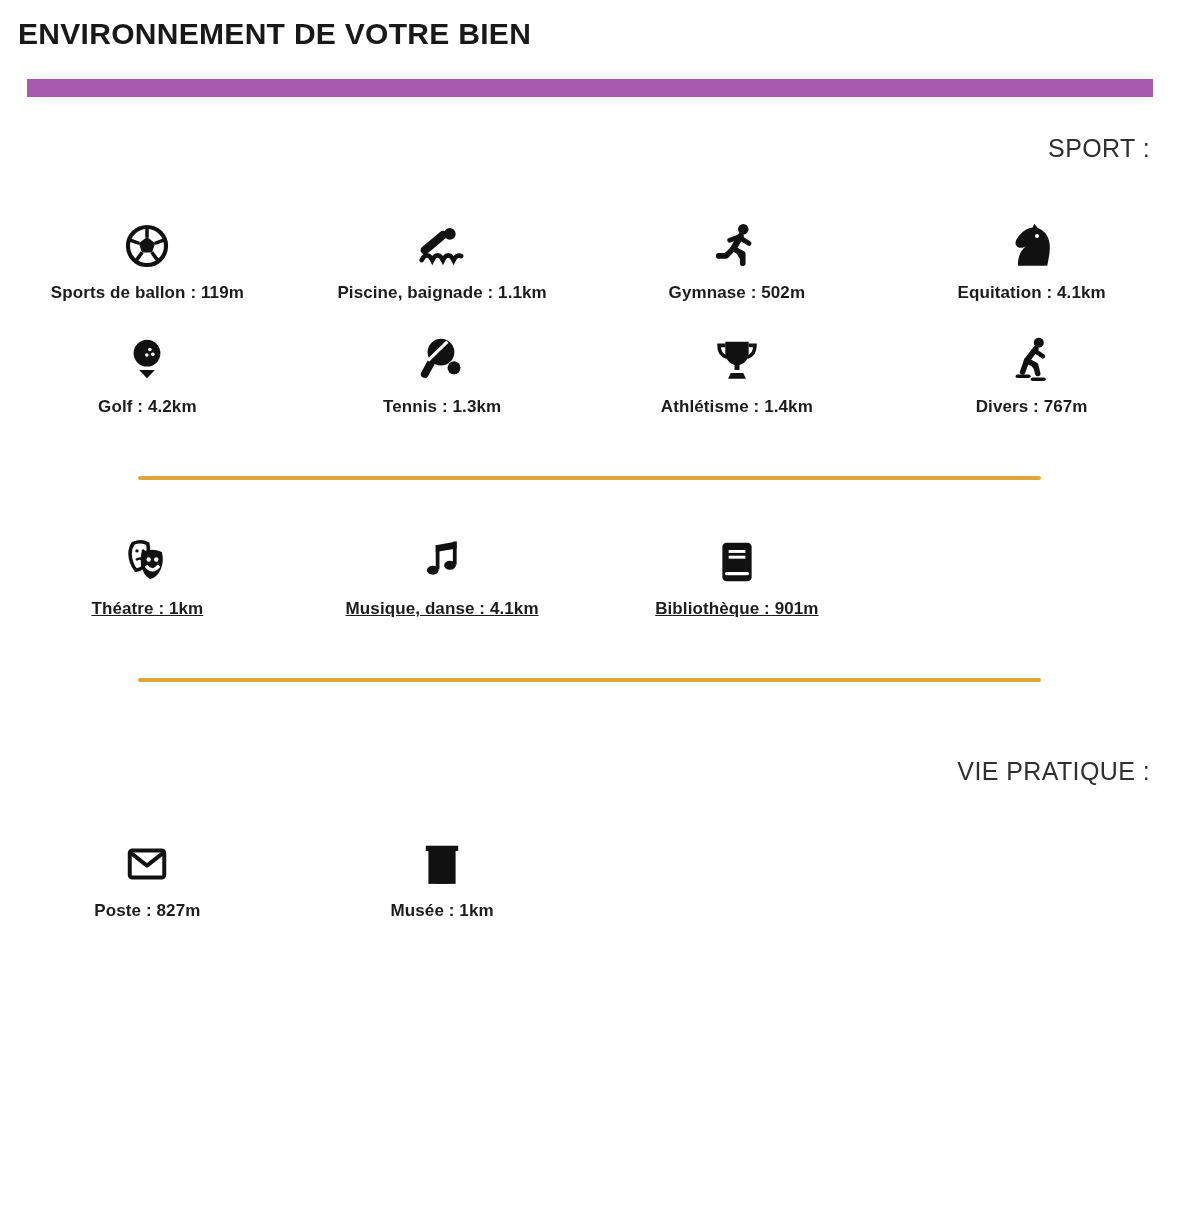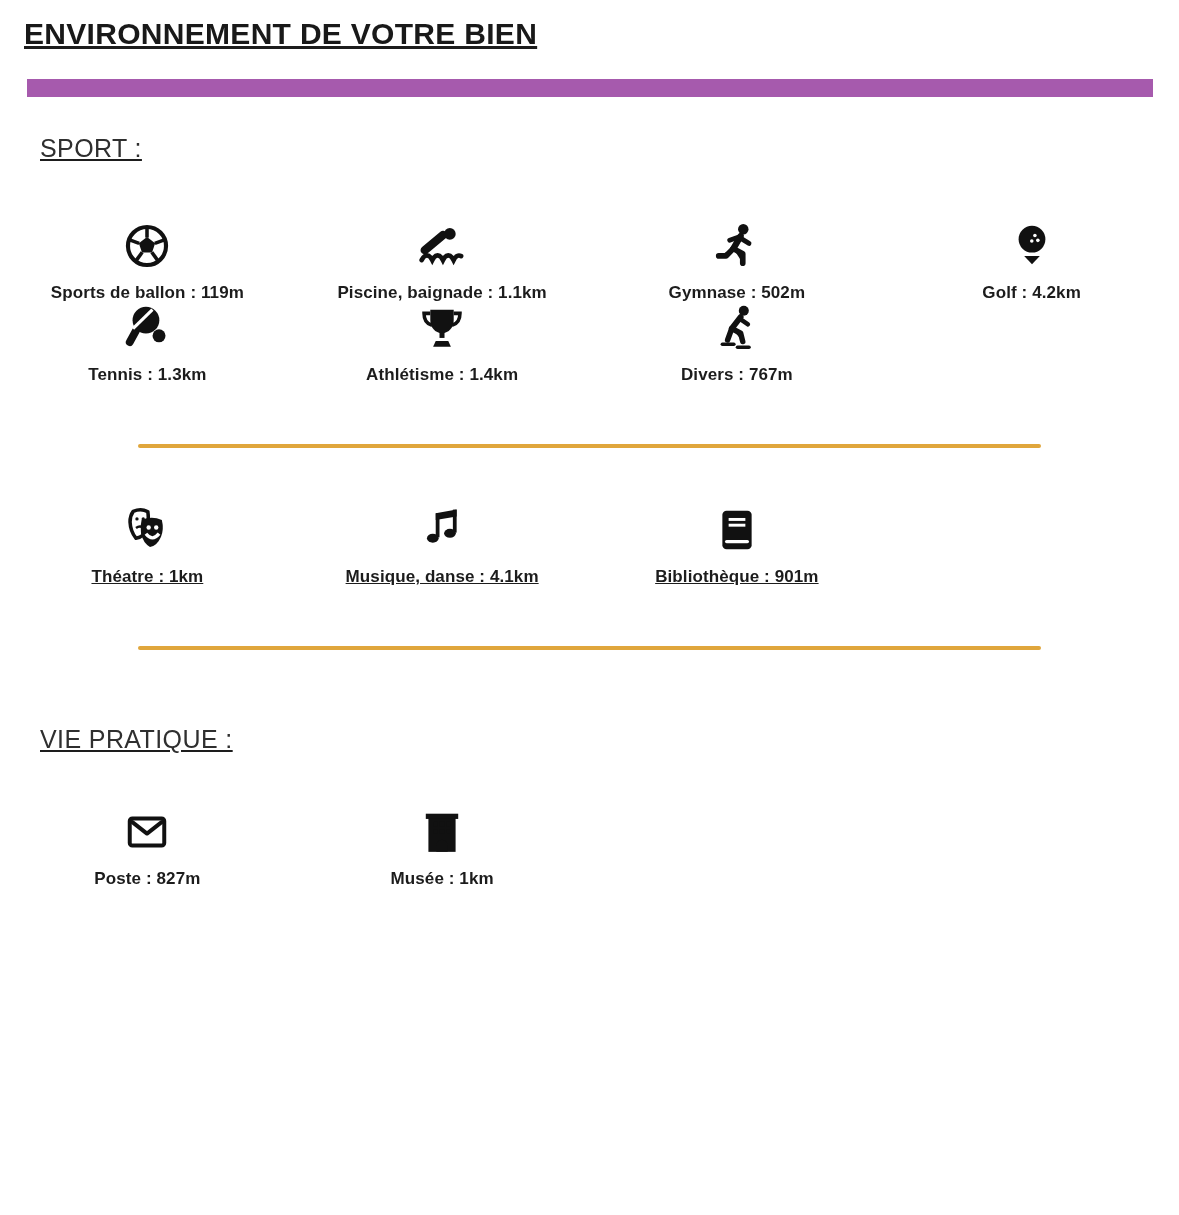--- a/index.html
+++ b/index.html
@@ -2,41 +2,41 @@
 <html lang="fr"><head>
 <meta charset="utf-8">
 <style>
   html,body{margin:0;padding:0;background:#fff;}
   body{
     width:1179px;min-height:1215px;
     font-family:"Liberation Sans","DejaVu Sans",sans-serif;
     color:#1d1d1d;
   }
   .page{width:1179px;}
-  .pad{padding-left:24px;padding-right:26px;text-decoration:underline;}
+  .pad{padding-left:18px;padding-right:26px;}
   .page-title{
     margin:16px 0 0 0;
     font-size:30px;font-weight:700;color:#191919;
     letter-spacing:.3px;line-height:1.2;
   }
   .accent-bar{
     margin:27px auto 0 auto;
     width:1126px;height:18px;
     background:#a65aad;
   }
   .section-heading{
-    margin:16px;font-size:25px;font-weight:400;color:#2f2f2f;
-    letter-spacing:.4px;line-height:1.25;
+    margin:3px;font-size:25px;font-weight:400;color:#2f2f2f;
+    letter-spacing:.4px;line-height:1.25;text-align:right;
   }
   .heading-sport{margin-top:36px;}
   .heading-culture{margin-top:67px;}
   .heading-vie{margin-top:74px;}
   .grid{
     display:grid;grid-template-columns:repeat(4,1fr);
-    width:1179px;
+    row-gap:32px;width:1179px;
   }
   .grid-sport{margin-top:58px;}
   .grid-culture{margin-top:58px;text-decoration:underline;}
   .grid-vie{margin-top:52px;}
   .cell{display:flex;flex-direction:column;align-items:center;}
   .icon-box{height:48px;display:flex;align-items:center;justify-content:center;}
   .ic{width:46px;height:46px;}
   .ic *{fill:#111;}
   .ic .nf{fill:none;}
   .ic .wh{fill:#fff;}
@@ -103,20 +103,29 @@
             <path d="M24.5 14 L33.5 19.5" stroke-width="4.6"></path>
             <path d="M25 13 L15 16.5" stroke-width="4.6"></path>
             <path d="M18.5 24.5 L27.5 29.5 L27.5 38.5" stroke-width="5.4"></path>
             <path d="M18.5 24.5 L11.5 31.5 L4.5 31.5" stroke-width="5.4"></path>
           </g>
         </svg>
       </div>
       <div class="item-label">Gymnase : 502m</div>
     </div>
 
+    <div class="cell">
+      <div class="icon-box">
+        <svg class="ic" viewBox="0 0 44 44">
+          <path d="M8.5 41 C8.5 31 11.5 26 16.5 22 C13 24.8 8.2 24 6.6 21 C5.4 18.4 7.2 15 10.2 11.4 C13.6 7.4 18.4 4.9 22.6 4.4 L24.2 0.8 L27.6 4.9 C34.5 7.3 38.6 13.8 39 21.5 C39.4 28.5 37.6 35 36.6 41 Z"></path>
+          <circle class="wh" cx="26.8" cy="12.5" r="1.9"></circle>
+        </svg>
+      </div>
+      <div class="item-label">Equitation : 4.1km</div>
+    </div>
 
     <div class="cell">
       <div class="icon-box">
         <svg class="ic" viewBox="0 0 44 44">
           <circle cx="22" cy="15.5" r="12.8"></circle>
           <circle class="wh" cx="24.8" cy="12" r="1.7"></circle>
           <circle class="wh" cx="27.6" cy="16.6" r="1.7"></circle>
           <circle class="wh" cx="21.8" cy="17.2" r="1.7"></circle>
           <polygon points="14.5,31.5 29.5,31.5 22,39.5"></polygon>
         </svg>

